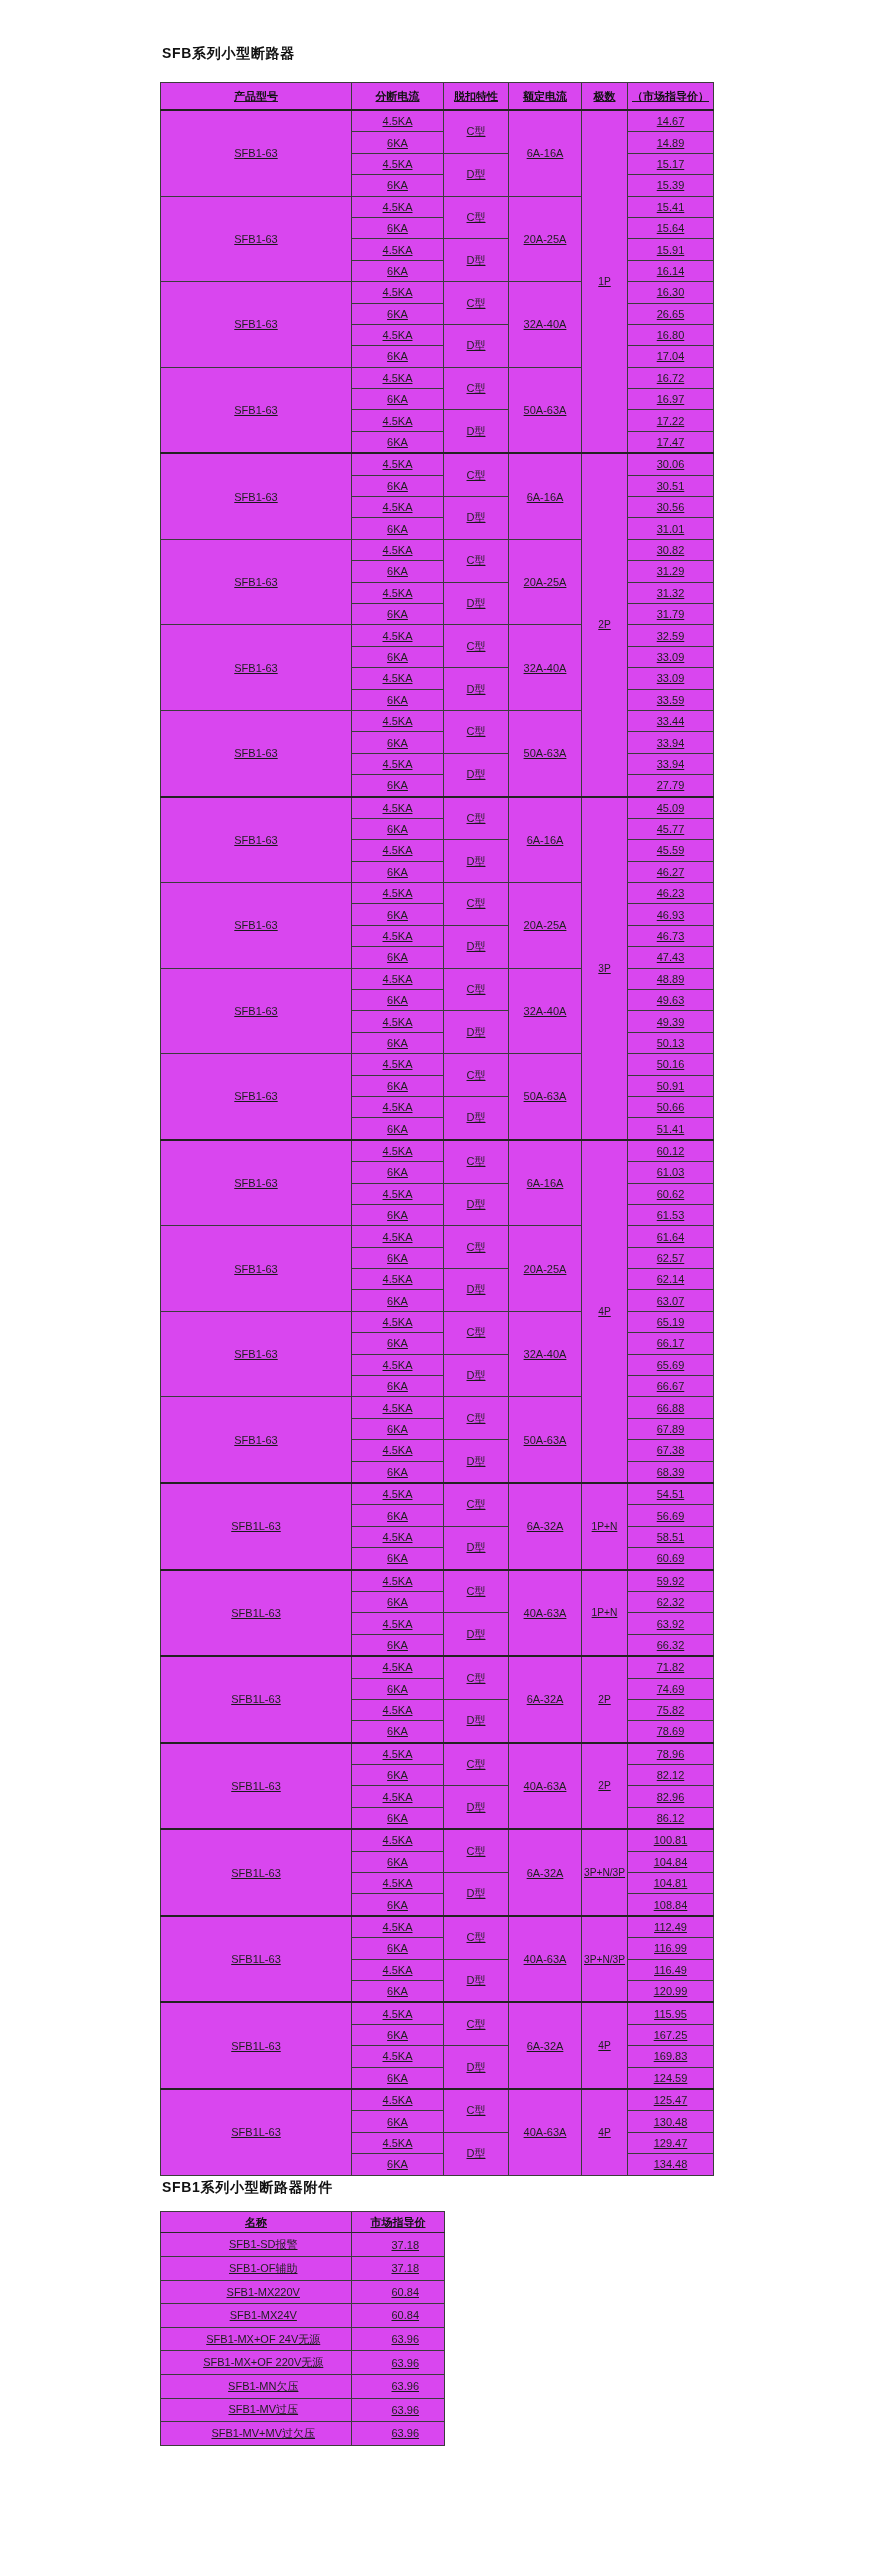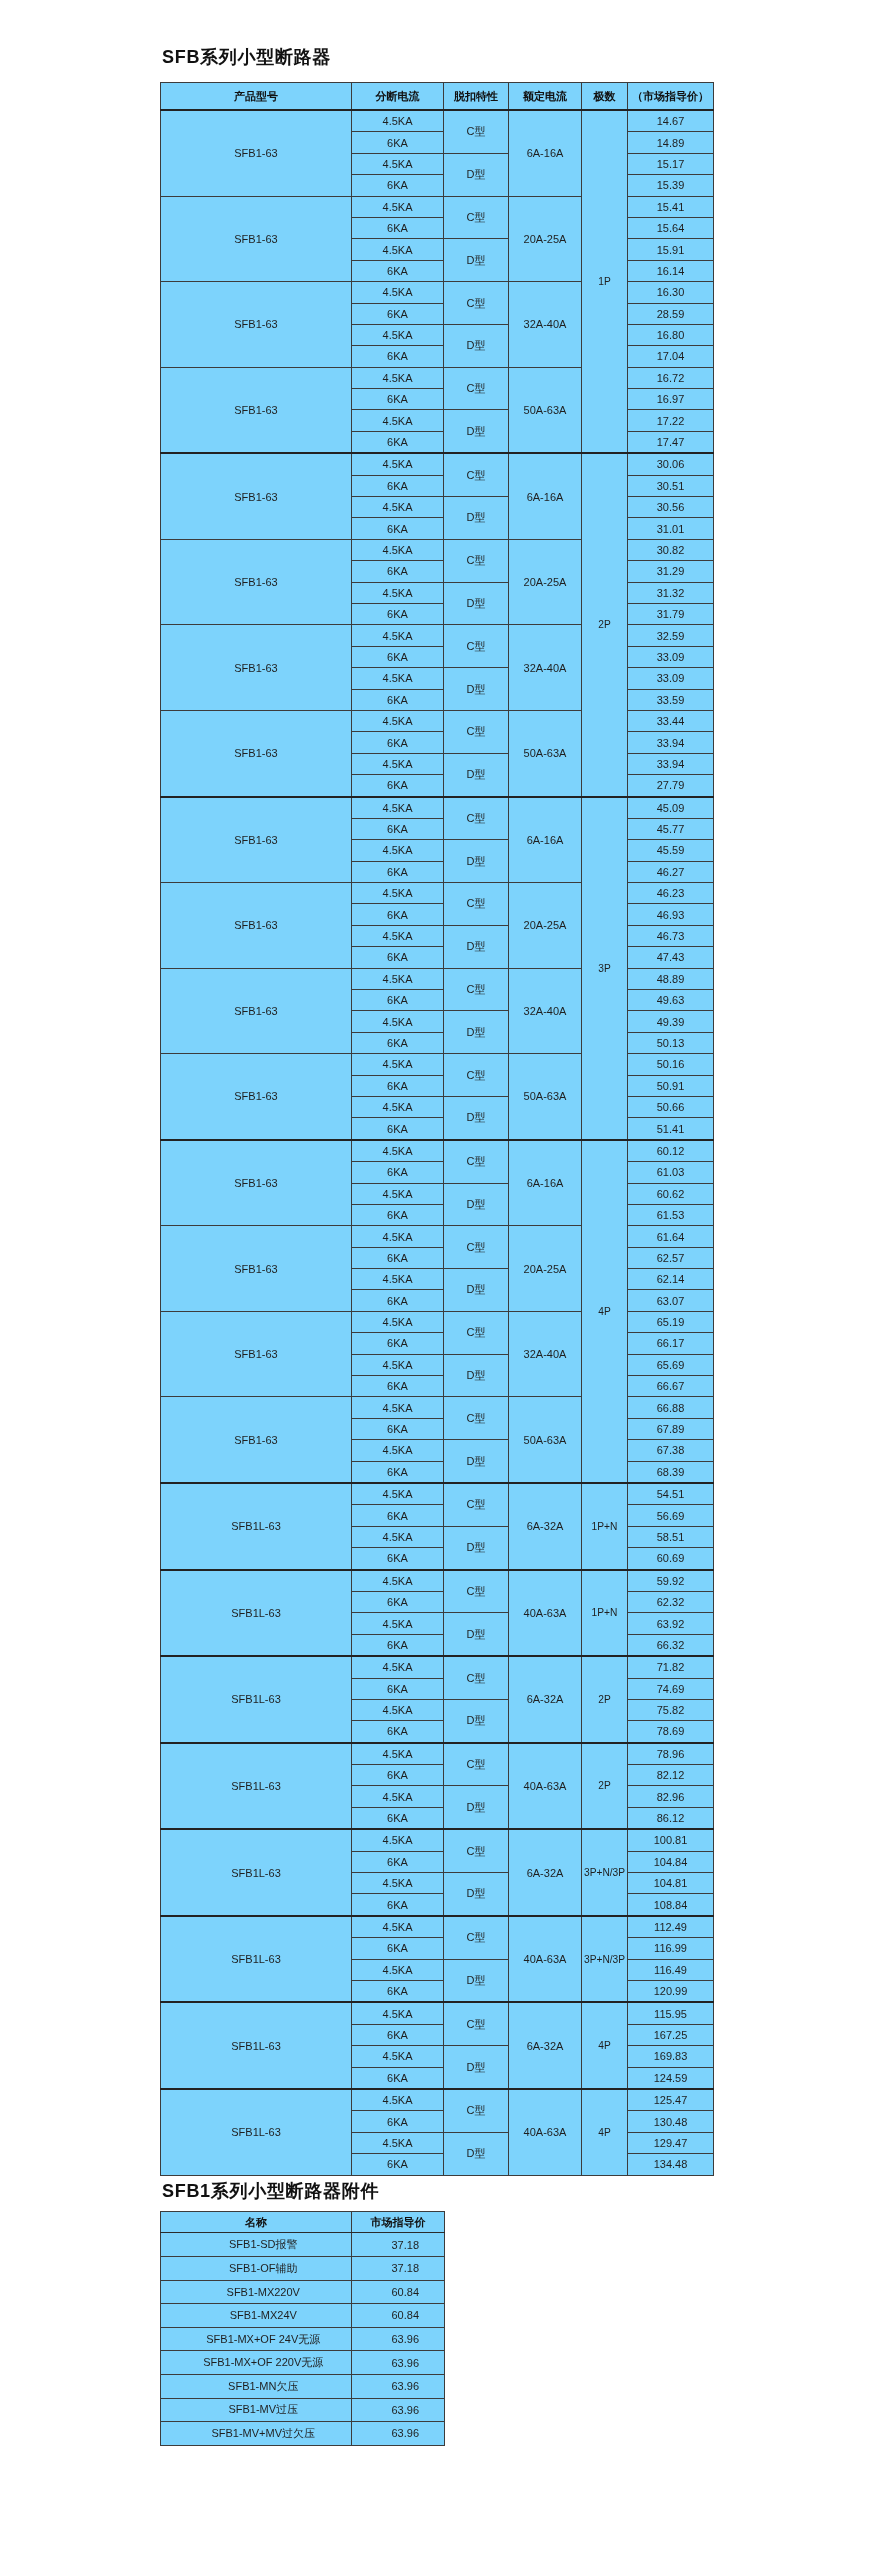--- a/index.html
+++ b/index.html
@@ -7,34 +7,35 @@
     position:relative;
     width:873px;
     height:2576px;
     background:#ffffff;
     font-family:"Liberation Sans","DejaVu Sans",sans-serif;
     color:#1a1a1a;
   }
   .doc-title{
     position:absolute;
     left:162px;
-    font-size:18px;
+    font-size:14px;
     font-weight:bold;
     letter-spacing:0.7px;
     color:#111;
     white-space:nowrap;
   }
   #main-title{top:45px;}
   #attach-title{top:2179px;}
 
   table.price-table{
     border-collapse:collapse;
     table-layout:fixed;
     position:absolute;
-    background:#7dd3fc;
+    background:#d946ef;
+    text-decoration:underline;
   }
   #main-table{left:160px; top:82px; width:553px;}
   #attach-table{left:160px; top:2211px; width:285px;}
 
   .price-table th,
   .price-table td{
     border:0.7px solid #3c3c3c;
     text-align:center;
     vertical-align:middle;
     font-size:11px;
@@ -131,21 +132,21 @@
         </tr>
         <tr class="group-start">
           <td rowspan="4">SFB1-63</td>
           <td>4.5KA</td>
           <td rowspan="2">C型</td>
           <td rowspan="4">32A-40A</td>
           <td>16.30</td>
         </tr>
         <tr>
           <td>6KA</td>
-          <td>28.59</td>
+          <td>26.65</td>
         </tr>
         <tr>
           <td>4.5KA</td>
           <td rowspan="2">D型</td>
           <td>16.80</td>
         </tr>
         <tr>
           <td>6KA</td>
           <td>17.04</td>
         </tr>

